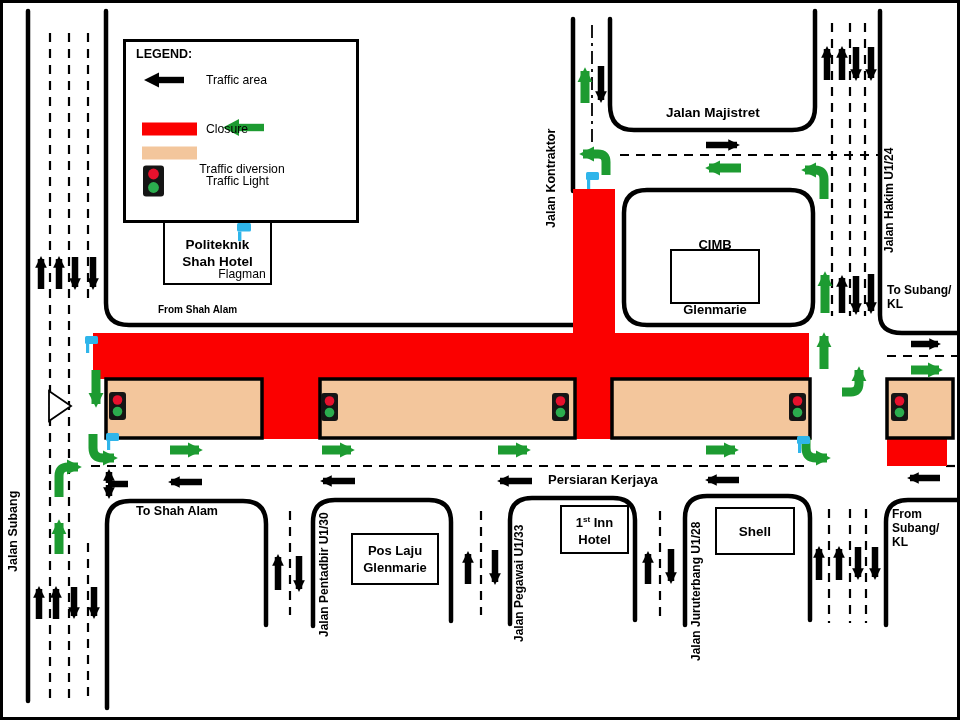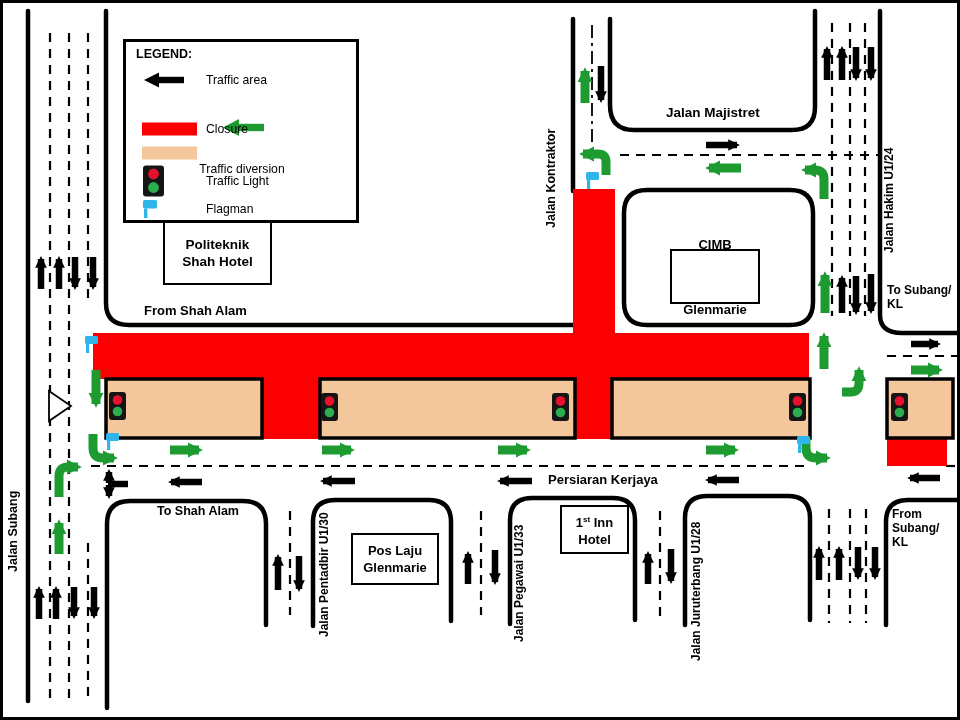--- a/index.html
+++ b/index.html
@@ -197,21 +197,21 @@
         <div class="legend-row" style="height: 32px;">
           <div class="legend-icon">
             <svg width="24" height="32">
               <rect x="1" y="0.5" width="21" height="31" rx="3" fill="#151515"></rect>
               <circle cx="11.5" cy="9" r="5.4" fill="#E8112D"></circle>
               <circle cx="11.5" cy="22.5" r="5.4" fill="#2BAD4E"></circle>
             </svg>
           </div>
           <span class="legend-label">Traffic Light</span>
         </div>
-        <div class="legend-row" style="height: 23px;">
+        <div class="legend-row" style="height: 23px; flex-direction: column;">
           <div class="legend-icon">
             <svg width="18" height="20">
               <rect x="1" y="1" width="14" height="8.5" rx="1.5" fill="#2FB5EA"></rect>
               <rect x="2" y="9.5" width="3.4" height="9.5" fill="#2FB5EA"></rect>
             </svg>
           </div>
           <span class="legend-label">Flagman</span>
         </div>
       </div>
   </div>
@@ -225,23 +225,26 @@
     <div>Glenmarie</div>
   </div>
   <div class="box" style="left:348px;top:530px;width:84px;height:48px;">
     <div>Pos Laju</div>
     <div>Glenmarie</div>
   </div>
   <div class="box" style="left:557px;top:502px;width:65px;height:45px;">
     <div><span>1</span><sup>st</sup><span> Inn</span></div>
     <div>Hotel</div>
   </div>
-
-  <div class="lbl" style="left:141px;top:301px;font-size:13px;">From Shah Alam</div>
-  <div class="lbl" style="left:133px;top:501px;font-size:12.5px;margin-left:21px;">To Shah Alam</div>
+  <div class="box" style="left:712px;top:504px;width:76px;height:44px;font-size:13.5px;">
+    <div>Shell</div>
+  </div>
+
+  <div class="lbl" style="left:155px;top:301px;font-size:10px;">From Shah Alam</div>
+  <div class="lbl" style="left:133px;top:501px;font-size:12.5px;">To Shah Alam</div>
   <div class="lbl" style="left:663px;top:102px;font-size:13.5px;">Jalan Majistret</div>
   <div class="lbl" style="left:545px;top:470px;font-size:13px;">Persiaran Kerjaya</div>
   <div class="lbl" style="left:884px;top:281px;font-size:12px;">
     <div>To Subang/</div>
     <div>KL</div>
   </div>
   <div class="lbl" style="left:889px;top:505px;font-size:12px;">
     <div>From</div>
     <div>Subang/</div>
     <div>KL</div>

